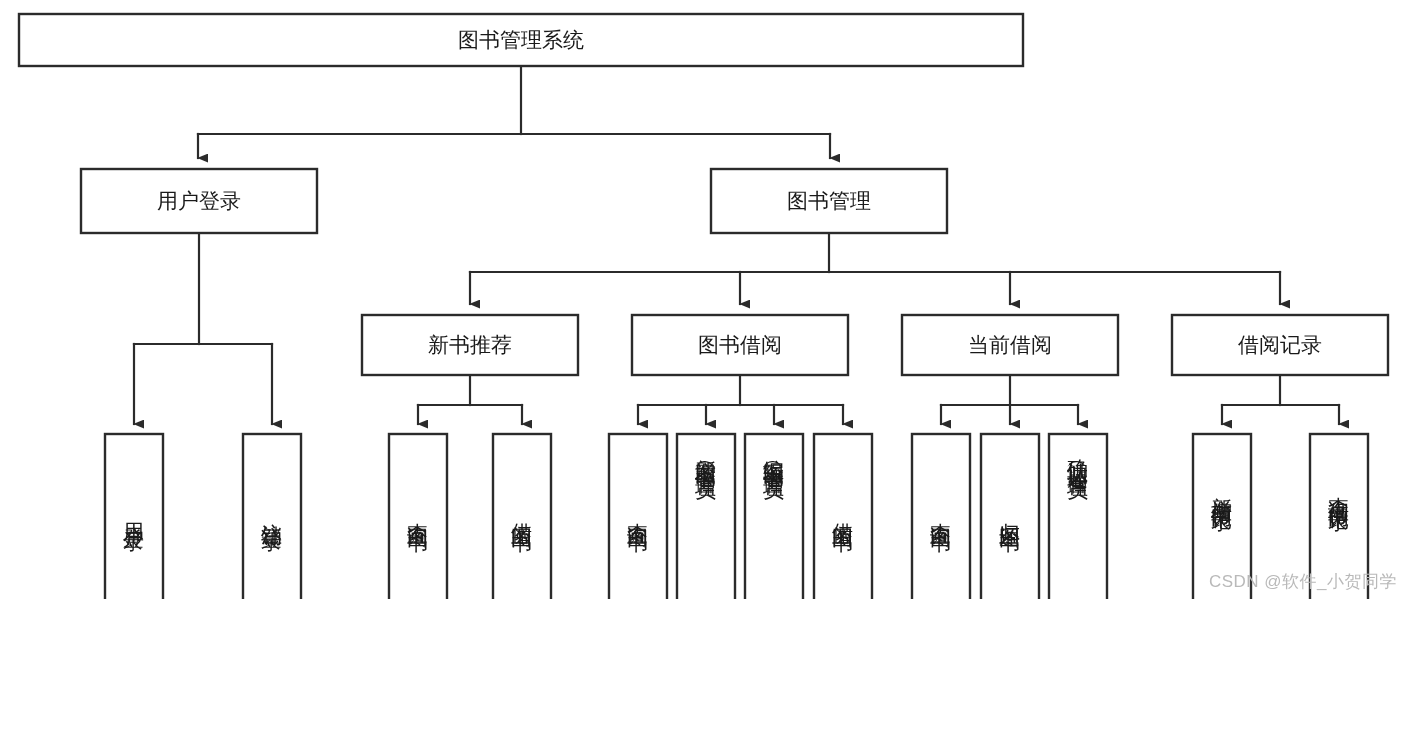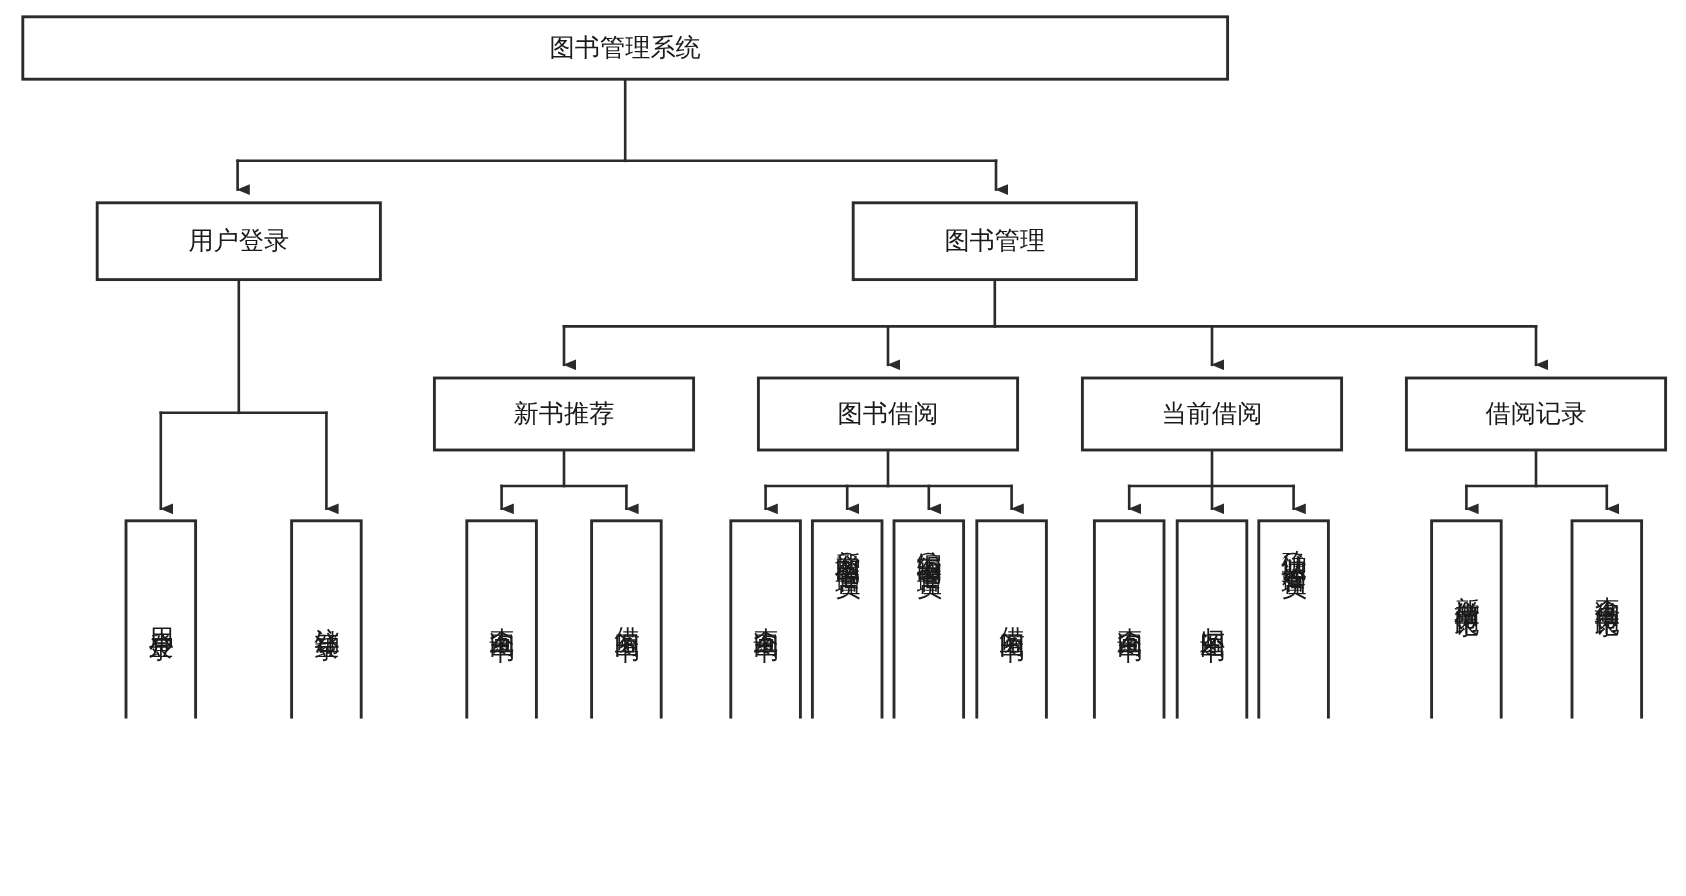--- a/index.html
+++ b/index.html
@@ -228,13 +228,14 @@
     <span class="vert-text" style="margin-top:8px;">确认归还（管理员）</span>
   </div>
 
   <div class="vert-text-wrap" style="left:1193px; top:434px; width:58px; height:306px;">
     <span class="vert-text" style="margin-top:46px;">新增借阅记录</span>
   </div>
   <div class="vert-text-wrap" style="left:1310px; top:434px; width:58px; height:306px;">
     <span class="vert-text" style="margin-top:46px;">查询借阅记录</span>
   </div>
 
+  <div class="watermark">CSDN @软件_小贺同学</div>
 </div>
 
 </body></html>

